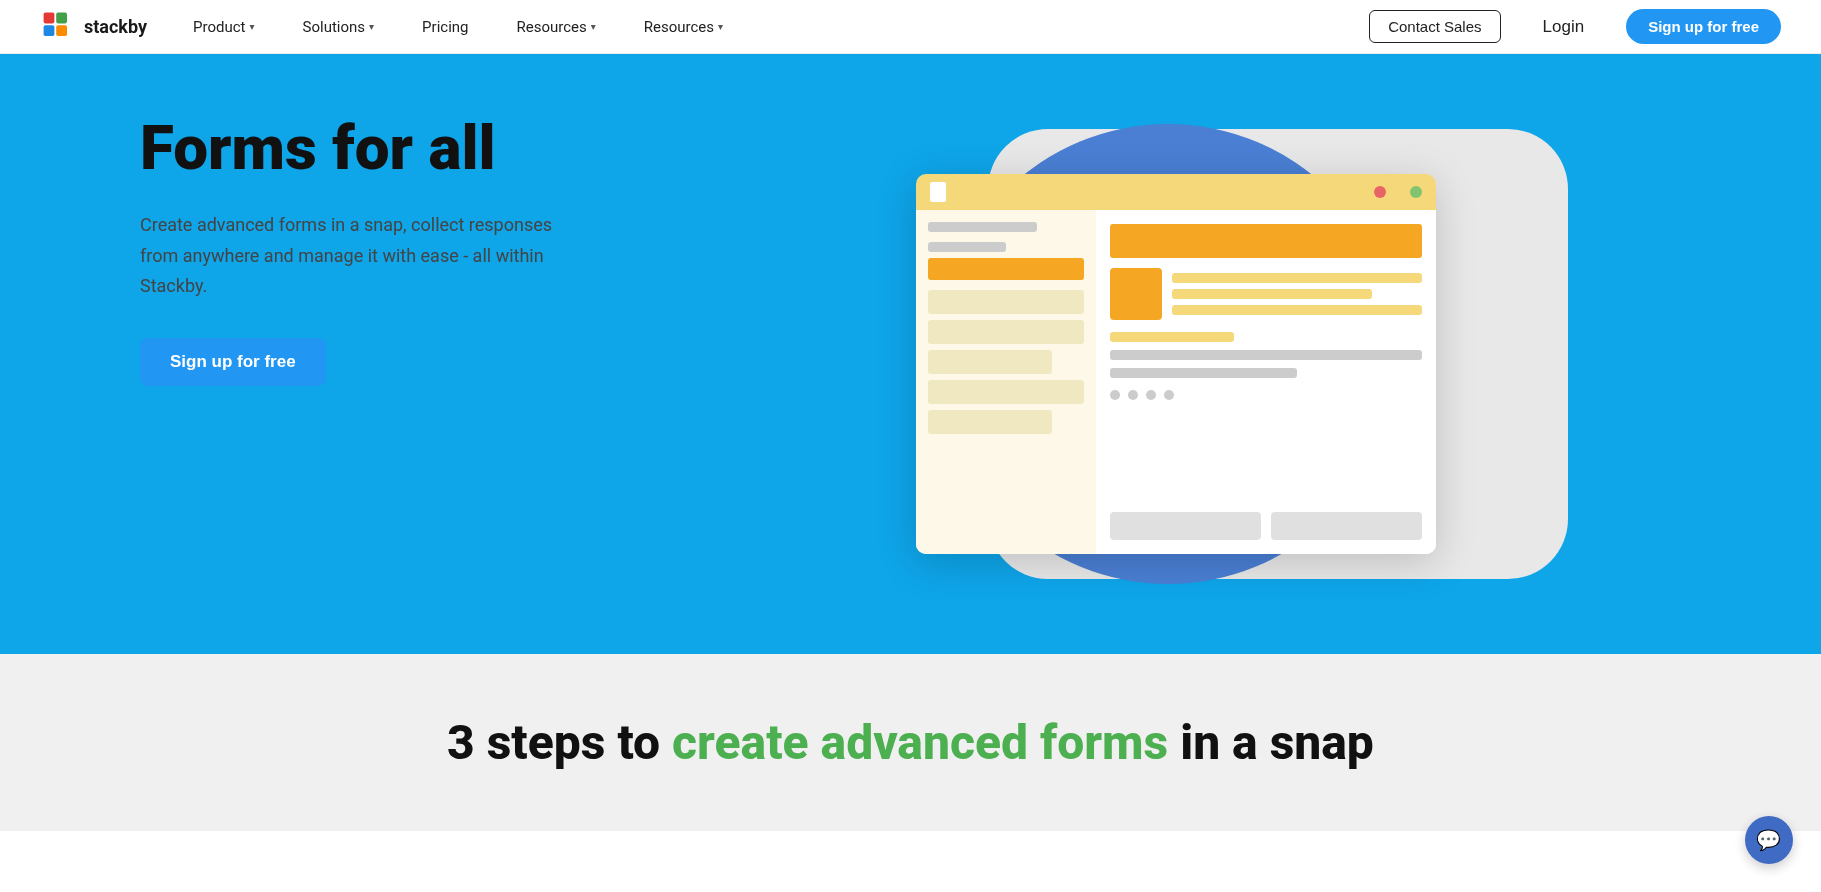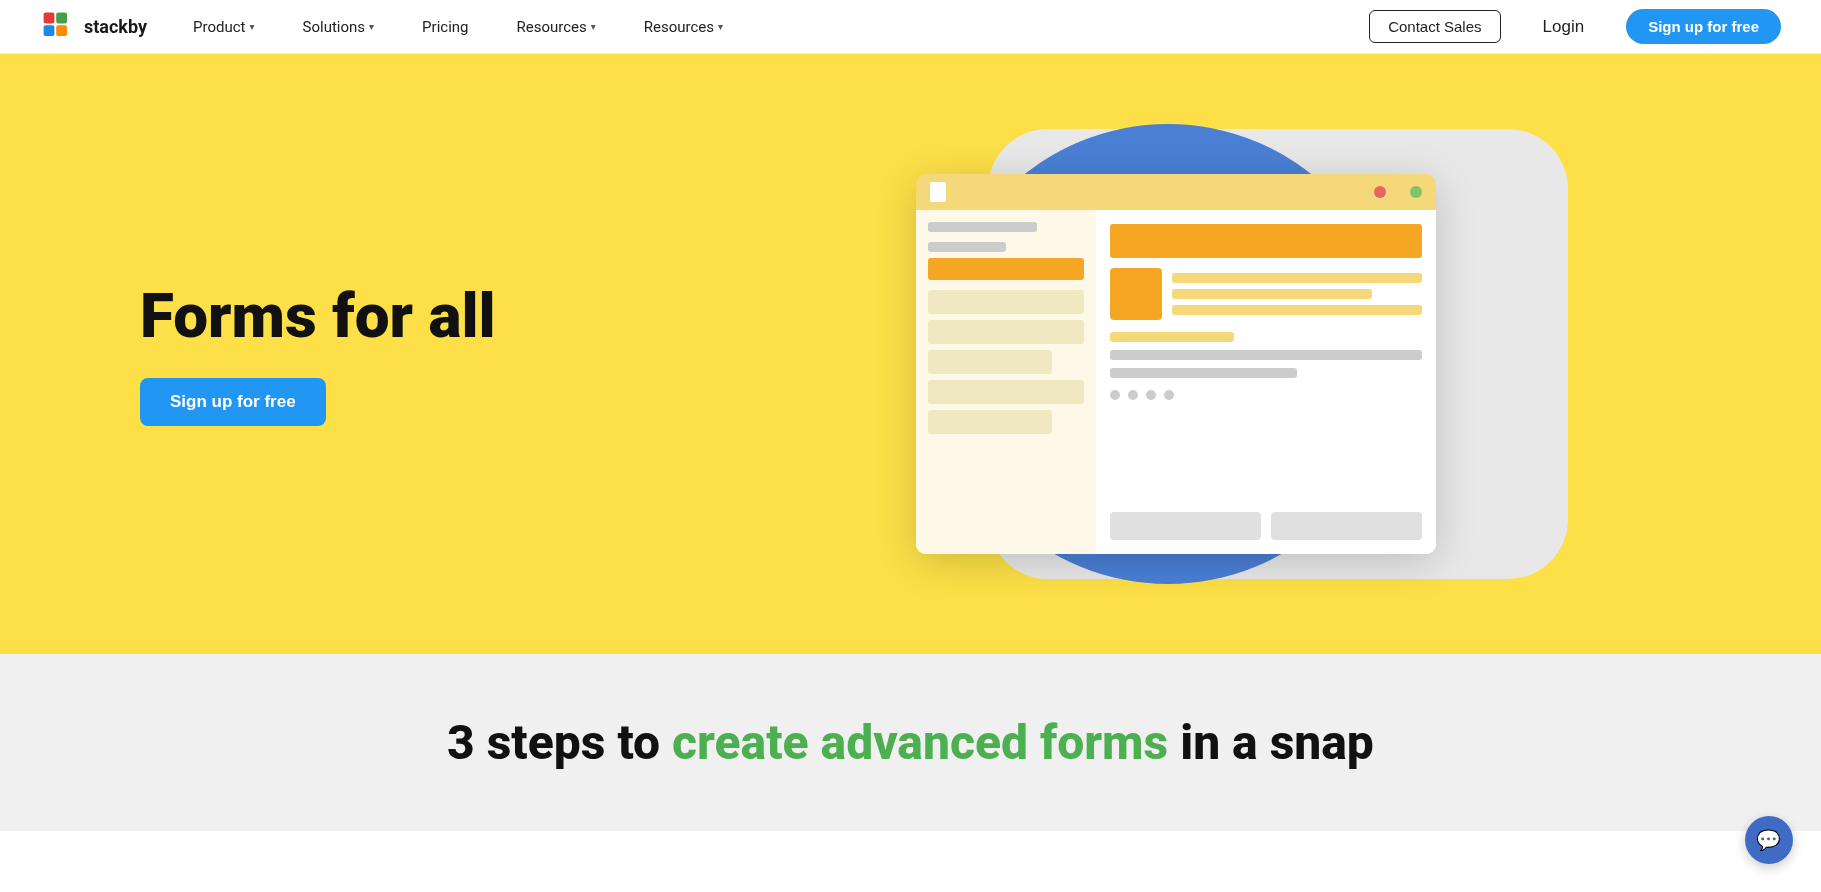--- a/index.html
+++ b/index.html
@@ -85,24 +85,24 @@
       background: #2196f3;
       color: #fff;
       font-size: 15px;
       font-weight: 600;
       cursor: pointer;
     }
 
     
     .hero {
       display: flex;
-      align-items: center;
+      align-items: flex-start;
       min-height: 600px;
       padding: 60px 80px 60px 140px;
-      background: #fde047;
+      background: #0ea5e9;
       position: relative;
       overflow: hidden;
     }
     .hero-left {
       flex: 0 0 500px;
       z-index: 2;
     }
     .hero-title {
       font-size: 62px;
       font-weight: 900;
@@ -341,20 +341,21 @@
   <div class="nav-right">
     <button class="btn-contact-sales">Contact Sales</button>
     <button class="btn-login">Login</button>
     <button class="btn-signup">Sign up for free</button>
   </div>
 </nav>
 
 <section class="hero">
   <div class="hero-left">
     <h1 class="hero-title">Forms for all</h1>
+    <p class="hero-desc">Create advanced forms in a snap, collect responses from anywhere and manage it with ease - all within Stackby.</p>
     <button class="btn-signup-hero">Sign up for free</button>
   </div>
 
   <div class="hero-right">
     <div class="hero-bg-rounded"></div>
     <div class="hero-bg-circle"></div>
 
     <div class="browser-window">
 
       <div class="browser-titlebar">

